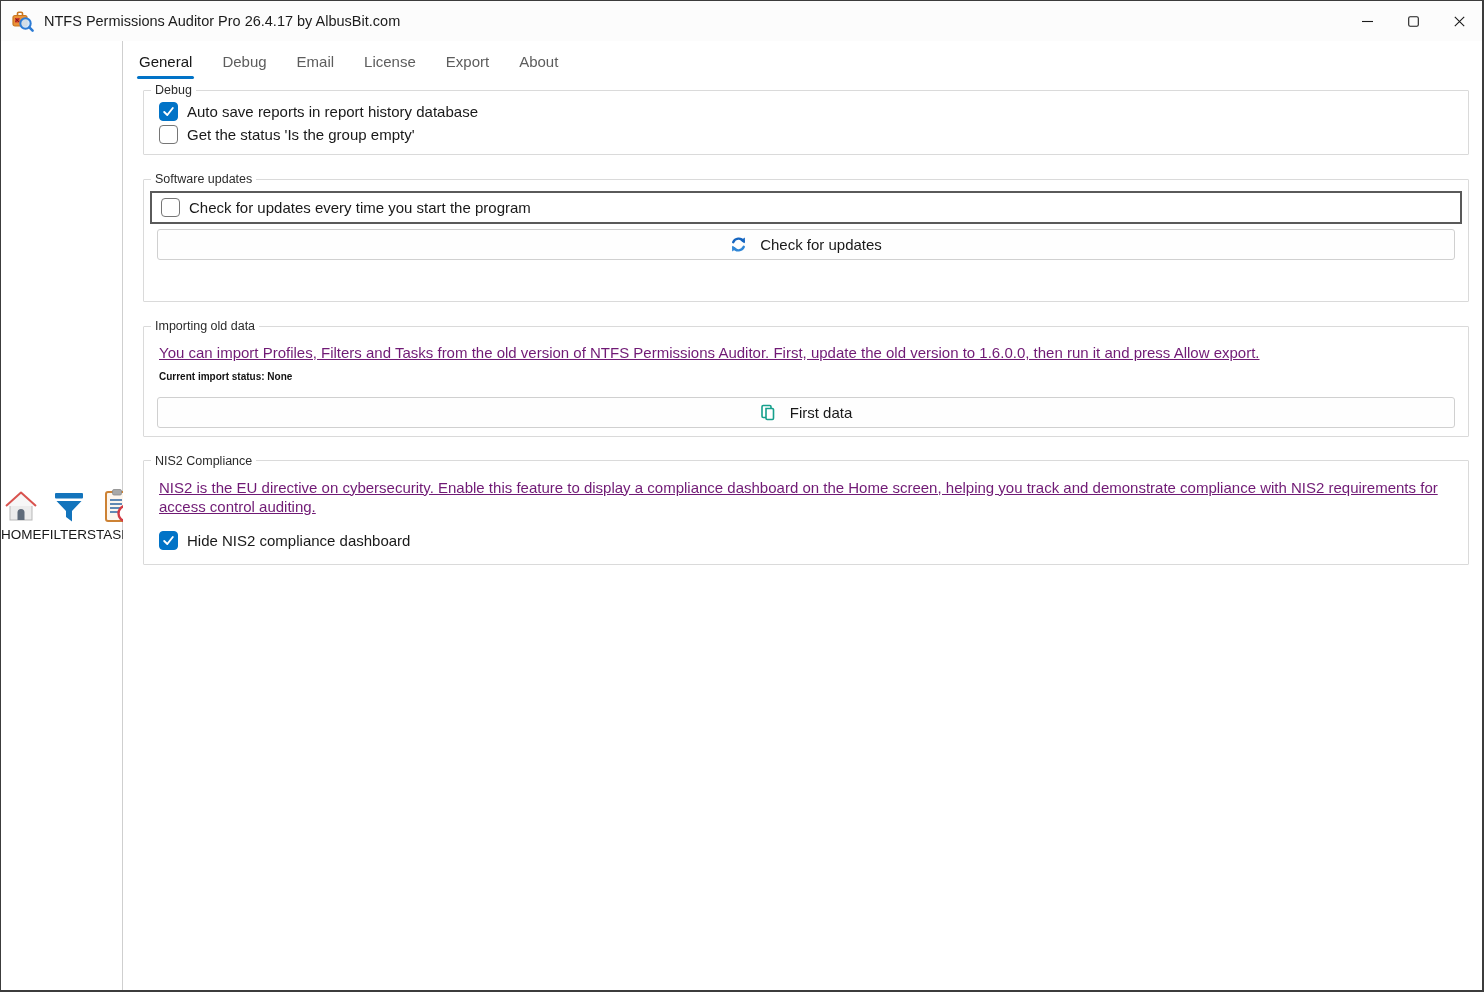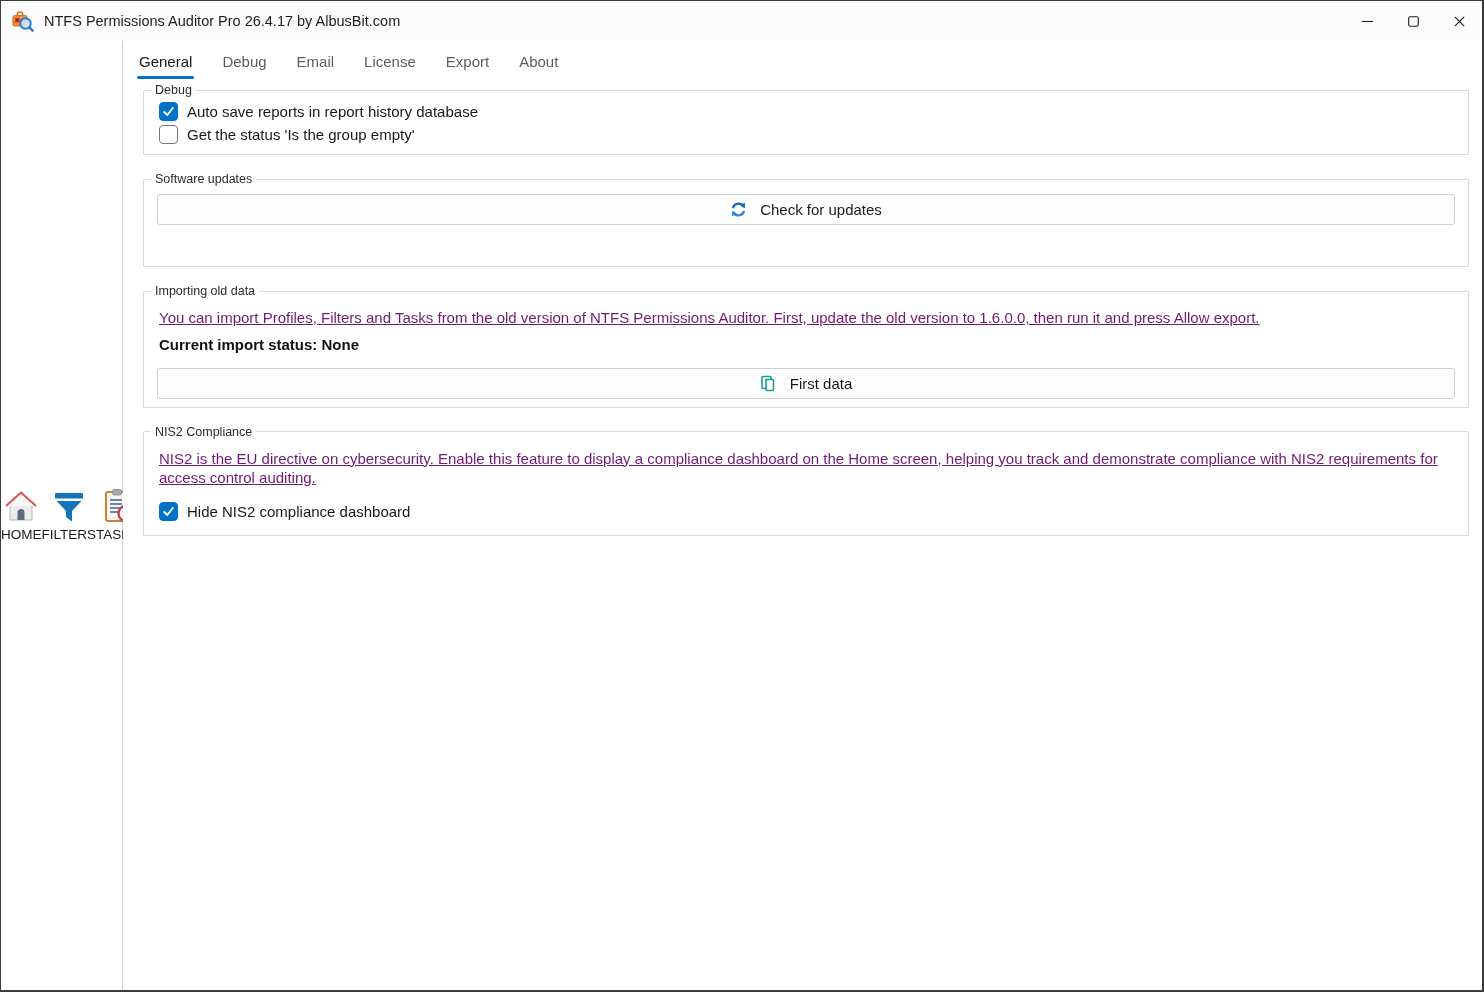--- a/index.html
+++ b/index.html
@@ -68,21 +68,21 @@
   }
   .focus-row .cb-row{ padding-left:9px; }
   .wide-btn{
     margin:5px 7px 0 7px; height:31px; border:1px solid #d0d0d0; border-radius:3px; background:#fefefe;
     display:flex; align-items:center; justify-content:center; gap:13px; width:calc(100% - 14px);
     font-size:15px; color:#191919;
   }
   .btn-spacer{ height:33px; }
   
   .para{ font-size:15px; color:#701a75; padding:7px 0 0 9px; line-height:19.5px;text-decoration:underline; }
-  .status-line{ font-size:15px; font-weight:bold; color:#111; padding:8px 0 10px 9px; }
+  .status-line{ font-size:10px; font-weight:bold; color:#111; padding:8px 0 10px 9px; }
   .nis2-gap{ height:12px; }
   
   svg{ display:block; }
 </style>
 </head>
 <body>
 
 <div class="window">
 
   <div class="titlebar">
@@ -219,20 +219,28 @@
         <div class="cb-row">
           <span class="cb">
             
           </span>
           <span class="cb-label">Get the status 'Is the group empty'</span>
         </div>
       </fieldset>
 
       <fieldset>
         <legend>Software updates</legend>
+        <div class="focus-row">
+          <div class="cb-row">
+            <span class="cb">
+              
+            </span>
+            <span class="cb-label">Check for updates every time you start the program</span>
+          </div>
+        </div>
         <button class="wide-btn" style="font-family:inherit;">
           <span>
             <svg width="17" height="17" viewBox="0 0 17 17">
               <path d="M3.2 6.2 A6 6 0 0 1 13.6 5.2" fill="none" stroke="#1565c0" stroke-width="2.4" stroke-linecap="round"></path>
               <polygon points="14.9,1.6 14.9,7.2 10.3,4.6" fill="#1565c0"></polygon>
               <path d="M13.8 10.8 A6 6 0 0 1 3.4 11.8" fill="none" stroke="#2f86d6" stroke-width="2.4" stroke-linecap="round"></path>
               <polygon points="2.1,15.4 2.1,9.8 6.7,12.4" fill="#2f86d6"></polygon>
             </svg>
           </span>
           <span>Check for updates</span>

